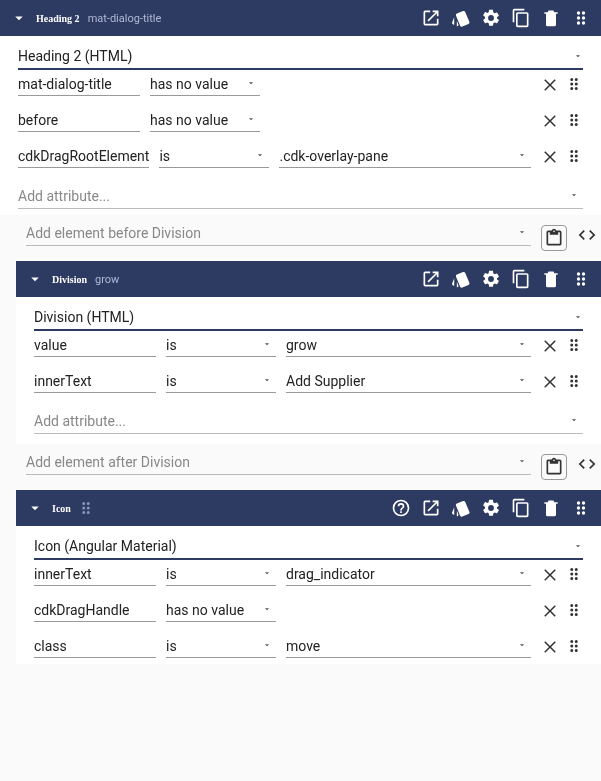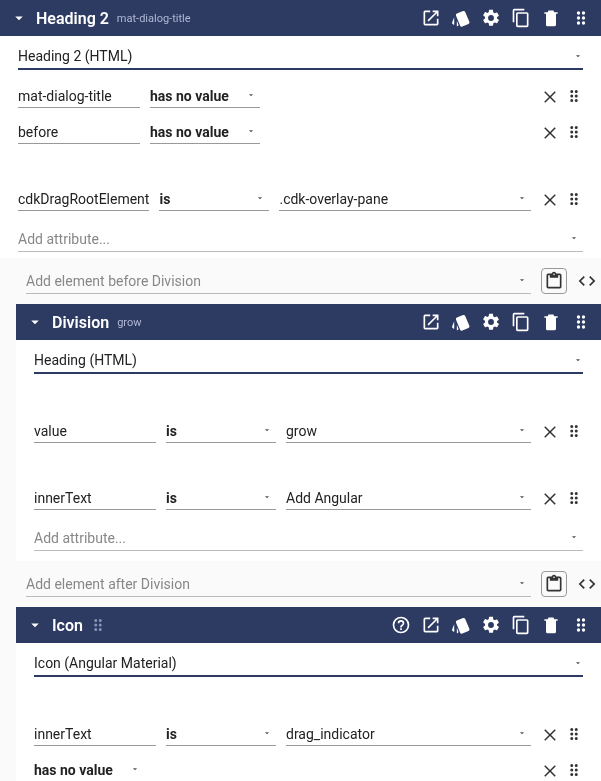--- a/index.html
+++ b/index.html
@@ -16,67 +16,67 @@
   .header {
     background: #2d3a62;
     color: #fff;
     display: flex;
     align-items: center;
     padding: 6px 8px;
     gap: 6px;
     font-size: 14px;
   }
   .header .chev { width: 18px; height: 18px; fill: #fff; cursor: pointer; }
-  .header .title { font-weight: 600; font-size: 16px; }
+  .header .title { font-weight: 600; font-size: 10px; font-family: Liberation Serif, serif; }
   .header .badge { color: #b0b8d6; font-size: 11px; margin-left: 2px; }
   .header .spacer { flex: 1; }
   .header svg.icon { width: 20px; height: 20px; fill: #fff; cursor: pointer; }
   .header .icon-btn { display: inline-flex; align-items: center; justify-content: center; padding: 2px; }
 
   .body { padding: 12px 18px 6px 18px; }
 
   .type-row {
     display: flex; align-items: flex-end;
     border-bottom: 2px solid #2d3a62;
     padding-bottom: 4px;
-    margin-bottom: 16px;
+    margin-bottom: 4px;
   }
   .type-row .label { flex: 1; color: #222; font-size: 14px; }
 
   .attrs { display: flex; flex-direction: column; gap: 14px; }
   .attr-row {
     display: flex; align-items: flex-end; gap: 10px;
   }
   .field {
     position: relative;
     display: flex; align-items: center;
     border-bottom: 1px solid #999;
     padding-bottom: 2px;
     min-height: 22px;
   }
   .field .val { flex: 1; color: #222; font-size: 14px; white-space: nowrap; overflow: hidden; text-overflow: ellipsis; }
   .field .caret { width: 14px; color: #555; font-size: 10px; }
   .w-name { flex: 0 0 122px; }
-  .w-op   { flex: 0 0 110px; font-weight: bold; }
-  .w-val  { flex: 1 1 auto; margin-top: 31px; }
+  .w-op   { flex: 0 0 110px; }
+  .w-val  { flex: 1 1 auto; }
   .row-actions { display: flex; align-items: center; gap: 6px; margin-left: auto; }
   .row-actions svg { width: 18px; height: 18px; fill: #333; cursor: pointer; }
 
   .add-line {
     display: flex; align-items: center;
     border-bottom: 1px solid #bbb;
     padding: 6px 0 4px 0;
     margin-top: 14px;
     color: #888; font-size: 14px; justify-content: space-between;
   }
   .add-line .caret { width: 14px; color: #555; font-size: 10px; }
   .add-line .txt { flex: 1; }
 
   .insert-bar {
-    display: flex; align-items: flex-end; gap: 10px;
+    display: flex; align-items: flex-start; gap: 10px;
     padding: 6px 4px 6px 10px;
     margin: 4px 0 4px 16px;
   }
   .insert-bar .line {
     flex: 1;
     display: flex; align-items: center;
     border-bottom: 1px solid #bbb;
     padding-bottom: 4px;
     color: #888; font-size: 14px;
   }
@@ -314,21 +314,21 @@
           </svg>
         </span>
         <span class="icon-btn">
           <svg class="icon" viewBox="0 0 24 24">
             <use href="#i-drag"></use>
           </svg>
         </span>
   </div>
     <div class="body">
       <div class="type-row">
-        <span class="label">Heading (HTML)</span>
+        <span class="label">Division (HTML)</span>
           <span class="caret"><svg class="caret-svg" viewBox="0 0 24 24">
               <use href="#i-caret"></use>
             </svg></span>
       </div>
       <div class="attrs">
           <div class="attr-row">
     <div class="field w-name">
               <span class="val">value</span>
             </div>
     <div class="field w-op">
@@ -356,21 +356,21 @@
     <div class="field w-name">
               <span class="val">innerText</span>
             </div>
     <div class="field w-op">
               <span class="val">is</span>
               <span class="caret"><svg class="caret-svg" viewBox="0 0 24 24">
                   <use href="#i-caret"></use>
                 </svg></span>
             </div>
     <div class="field w-val">
-              <span class="val">Add Angular</span>
+              <span class="val">Add Supplier</span>
               <span class="caret"><svg class="caret-svg" viewBox="0 0 24 24">
                   <use href="#i-caret"></use>
                 </svg></span>
             </div>
     <div class="row-actions">
       <span class="icon-btn"><svg class="" viewBox="0 0 24 24">
                   <use href="#i-close"></use>
                 </svg></span>
       <span class="icon-btn"><svg class="" viewBox="0 0 24 24">
                   <use href="#i-drag"></use>
@@ -480,20 +480,23 @@
     <div class="row-actions">
       <span class="icon-btn"><svg class="" viewBox="0 0 24 24">
                   <use href="#i-close"></use>
                 </svg></span>
       <span class="icon-btn"><svg class="" viewBox="0 0 24 24">
                   <use href="#i-drag"></use>
                 </svg></span>
     </div>
   </div>
           <div class="attr-row">
+    <div class="field w-name">
+              <span class="val">cdkDragHandle</span>
+            </div>
     <div class="field w-op">
               <span class="val">has no value</span>
               <span class="caret"><svg class="caret-svg" viewBox="0 0 24 24">
                   <use href="#i-caret"></use>
                 </svg></span>
             </div>
     <div style="flex:1"></div>
     <div class="row-actions">
       <span class="icon-btn"><svg class="" viewBox="0 0 24 24">
                   <use href="#i-close"></use>

